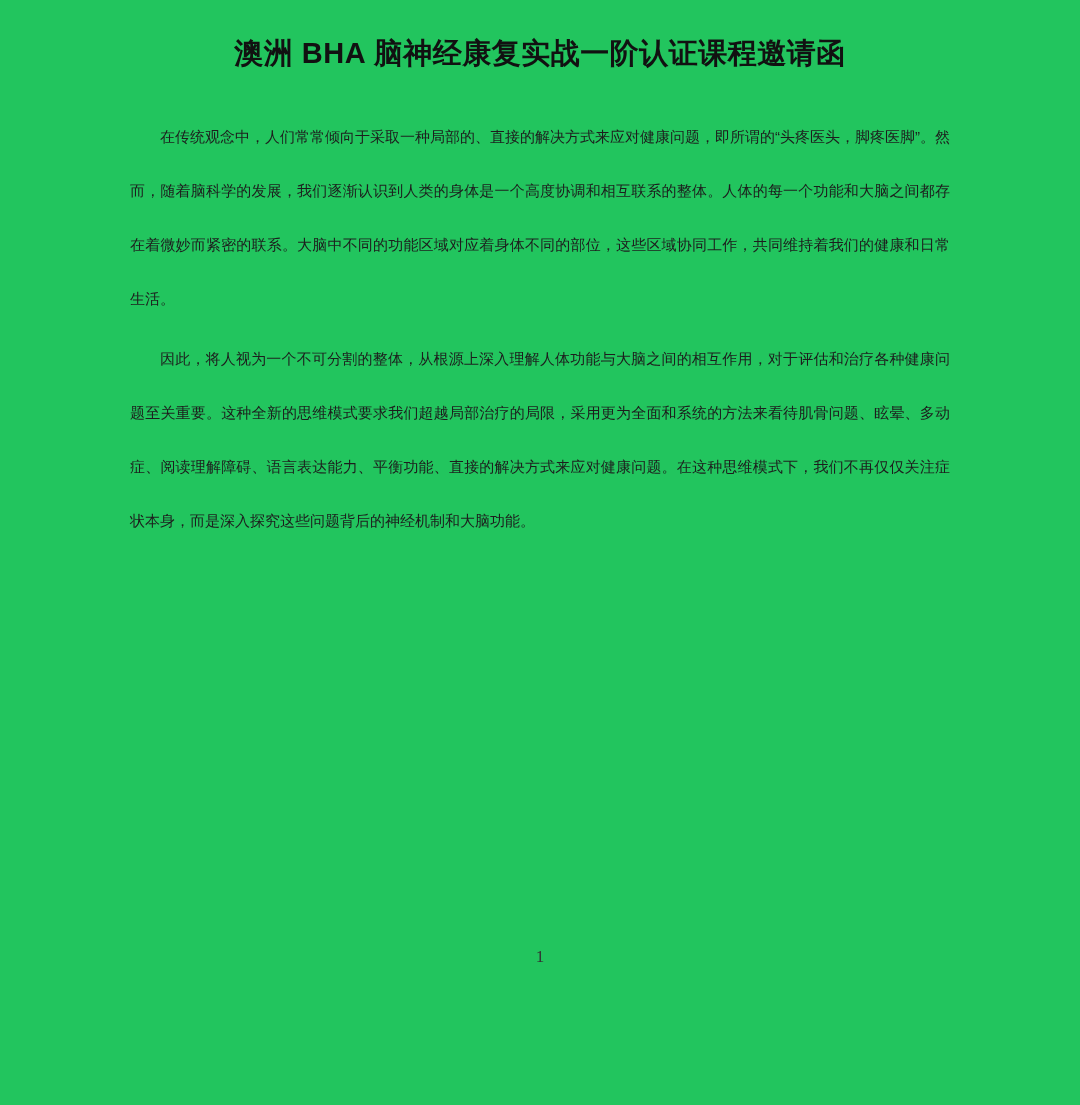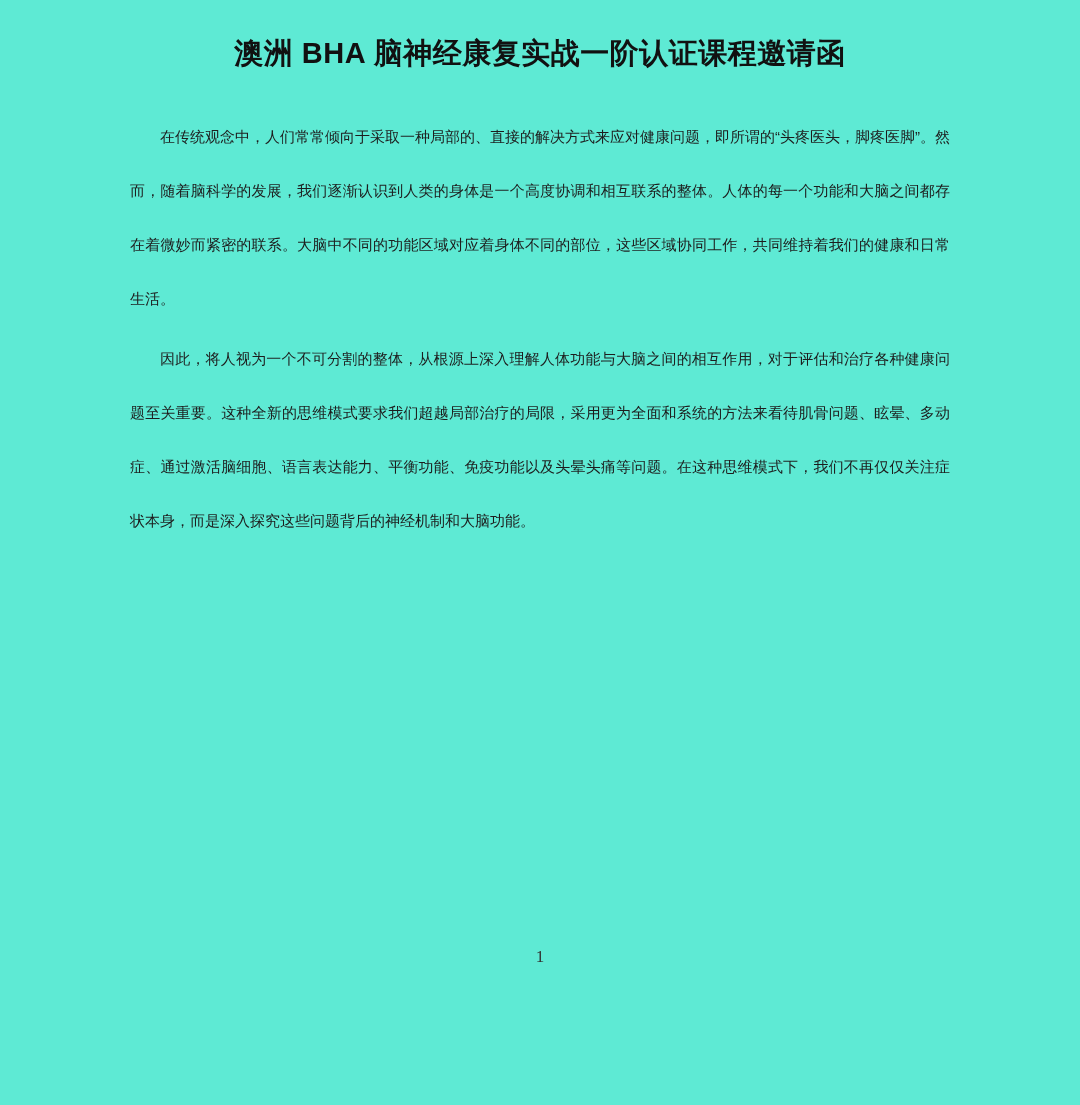--- a/index.html
+++ b/index.html
@@ -10,21 +10,21 @@
   body {
     width: 1080px;
     height: 1105px;
     font-family: "Liberation Serif", "DejaVu Serif", serif;
     color: #1a1a1a;
   }
   .page {
     position: relative;
     width: 1080px;
     height: 1105px;
-    background: #5eead4;
+    background: #22c55e;
     box-sizing: border-box;
     padding: 0;
     overflow: hidden;
   }
   .doc-title {
     text-align: center;
     font-size: 29px;
     font-weight: bold;
     letter-spacing: 0.5px;
     margin: 34px 0 0 0;
@@ -60,18 +60,18 @@
 </style>
 </head>
 <body>
 
 <div class="page">
 
   <h1 class="doc-title">澳洲 BHA 脑神经康复实战一阶认证课程邀请函</h1>
 
   <div class="body-block">
     <p class="para">在传统观念中，人们常常倾向于采取一种局部的、直接的解决方式来应对健康问题，即所谓的“头疼医头，脚疼医脚”。然而，随着脑科学的发展，我们逐渐认识到人类的身体是一个高度协调和相互联系的整体。人体的每一个功能和大脑之间都存在着微妙而紧密的联系。大脑中不同的功能区域对应着身体不同的部位，这些区域协同工作，共同维持着我们的健康和日常生活。</p>
-    <p class="para">因此，将人视为一个不可分割的整体，从根源上深入理解人体功能与大脑之间的相互作用，对于评估和治疗各种健康问题至关重要。这种全新的思维模式要求我们超越局部治疗的局限，采用更为全面和系统的方法来看待肌骨问题、眩晕、多动症、通过激活脑细胞、语言表达能力、平衡功能、免疫功能以及头晕头痛等问题。在这种思维模式下，我们不再仅仅关注症状本身，而是深入探究这些问题背后的神经机制和大脑功能。</p>
+    <p class="para">因此，将人视为一个不可分割的整体，从根源上深入理解人体功能与大脑之间的相互作用，对于评估和治疗各种健康问题至关重要。这种全新的思维模式要求我们超越局部治疗的局限，采用更为全面和系统的方法来看待肌骨问题、眩晕、多动症、阅读理解障碍、语言表达能力、平衡功能、直接的解决方式来应对健康问题。在这种思维模式下，我们不再仅仅关注症状本身，而是深入探究这些问题背后的神经机制和大脑功能。</p>
   </div>
 
   <div class="page-number">1</div>
 
 </div>
 
 </body></html>

